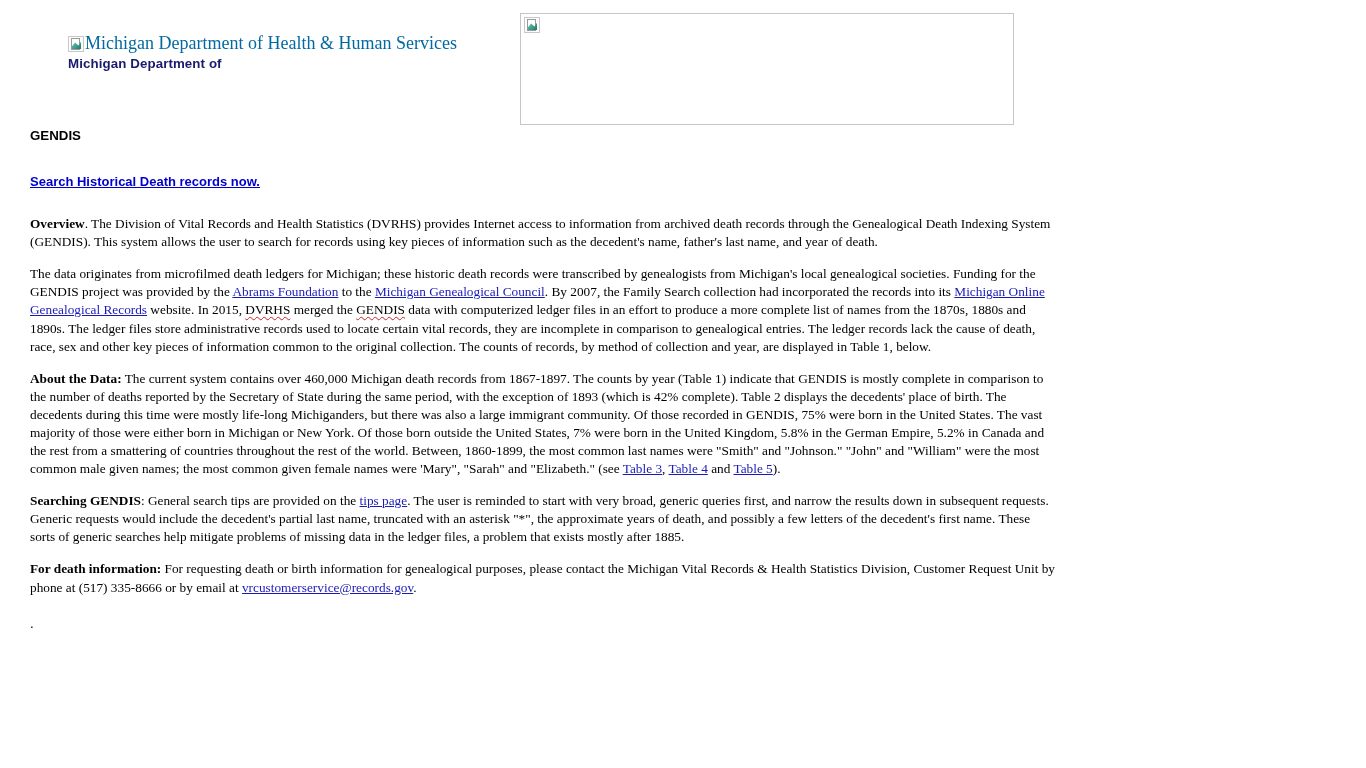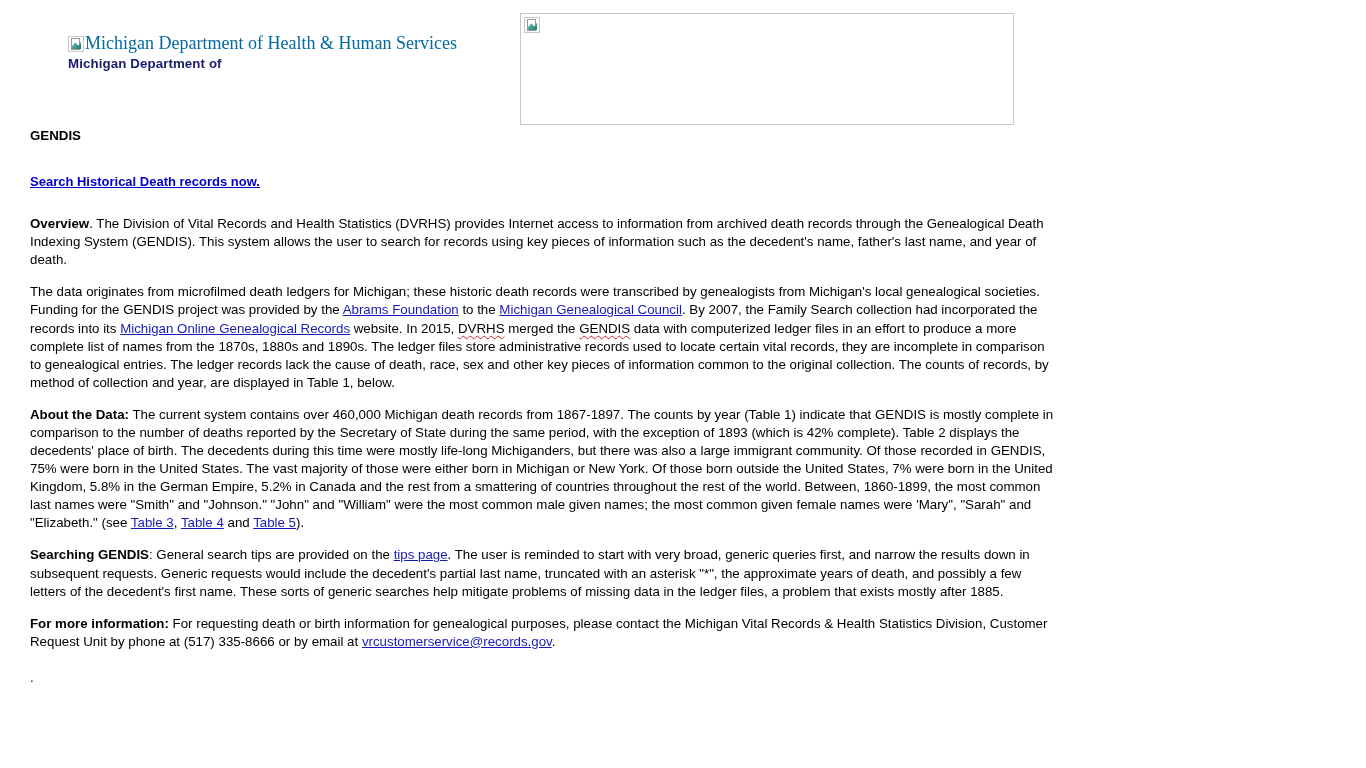--- a/index.html
+++ b/index.html
@@ -125,20 +125,21 @@
     text-decoration: underline;
   }
 
   p.body-para {
     margin: 0 0 14px 0;
     padding: 0;
     font-size: 13.3px;
     line-height: 1.36;
     text-align: left;
     color: #000000;
+    font-family: Liberation Serif, serif;
   }
   p.body-para:last-of-type { margin-bottom: 0; }
 
   .lead { font-weight: bold; }
 
   a.inline-link {
     color: #1a1ab8;
     text-decoration: underline;
     margin-top: 48px;
   }
@@ -188,17 +189,17 @@
   </div>
 
   <p class="body-para"><span class="lead">Overview</span><span>. The Division of Vital Records and Health Statistics (DVRHS) provides Internet access to information from archived death records through the Genealogical Death Indexing System (GENDIS).  This system allows the user to search for records using key pieces of information such as the decedent's name, father's last name, and year of death.</span></p>
 
   <p class="body-para"><span>The data originates from microfilmed death ledgers for Michigan; these historic death records were transcribed by genealogists from Michigan's local genealogical societies. Funding for the GENDIS project was provided by the </span><a class="inline-link" href="#">Abrams Foundation</a><span> to the </span><a class="inline-link" href="#">Michigan Genealogical Council</a><span>. By 2007, the Family Search collection had incorporated the records into its </span><a class="inline-link" href="#">Michigan Online Genealogical Records</a><span> website. In 2015, </span><span class="squiggle">DVRHS</span><span> merged the </span><span class="squiggle">GENDIS</span><span> data with computerized ledger files in an effort to produce a more complete list of names from the 1870s, 1880s and 1890s. The ledger files store administrative records used to locate certain vital records, they are incomplete in comparison to genealogical entries. The ledger records lack the cause of death, race, sex and other key pieces of information common to the original collection. The counts of records, by method of collection and year, are displayed in Table 1, below.</span></p>
 
   <p class="body-para"><span class="lead">About the Data:</span><span> The current system contains over 460,000 Michigan death records from 1867-1897. The counts by year (Table 1) indicate that GENDIS is mostly complete in comparison to the number of deaths reported by the Secretary of State during the same period, with the exception of 1893 (which is 42% complete). Table 2 displays the decedents' place of birth. The decedents during this time were mostly life-long Michiganders, but there was also a large immigrant community. Of those recorded in GENDIS, 75% were born in the United States. The vast majority of those were either born in Michigan or New York. Of those born outside the United States, 7% were born in the United Kingdom, 5.8% in the German Empire, 5.2% in Canada and the rest from a smattering of countries throughout the rest of the world. Between, 1860-1899, the most common last names were "Smith" and "Johnson." "John" and "William" were the most common male given names; the most common given female names were 'Mary", "Sarah" and "Elizabeth." (see </span><a class="inline-link" href="#">Table 3</a><span>, </span><a class="inline-link" href="#">Table 4</a><span> and </span><a class="inline-link" href="#">Table 5</a><span>).</span></p>
 
   <p class="body-para"><span class="lead">Searching GENDIS</span><span>: General search tips are provided on the </span><a class="inline-link" href="#">tips page</a><span>. The user is reminded to start with very broad, generic queries first, and narrow the results down in subsequent requests. Generic requests would include the decedent's partial last name, truncated with an asterisk "*", the approximate years of death, and possibly a few letters of the decedent's first name. These sorts of generic searches help mitigate problems of missing data in the ledger files, a problem that exists mostly after 1885.</span></p>
 
-  <p class="body-para"><span class="lead">For more information:</span><span> For requesting death or birth information for genealogical purposes, please contact the Michigan Vital Records &amp; Health Statistics Division, Customer Request Unit by phone at (517) 335-8666 or by email at </span><a class="inline-link" href="#">vrcustomerservice@records.gov</a><span>.</span></p>
+  <p class="body-para"><span class="lead">For death information:</span><span> For requesting death or birth information for genealogical purposes, please contact the Michigan Vital Records &amp; Health Statistics Division, Customer Request Unit by phone at (517) 335-8666 or by email at </span><a class="inline-link" href="#">vrcustomerservice@records.gov</a><span>.</span></p>
 
   <p class="trailing-dot">.</p>
 
 </div>
 
 </body></html>

